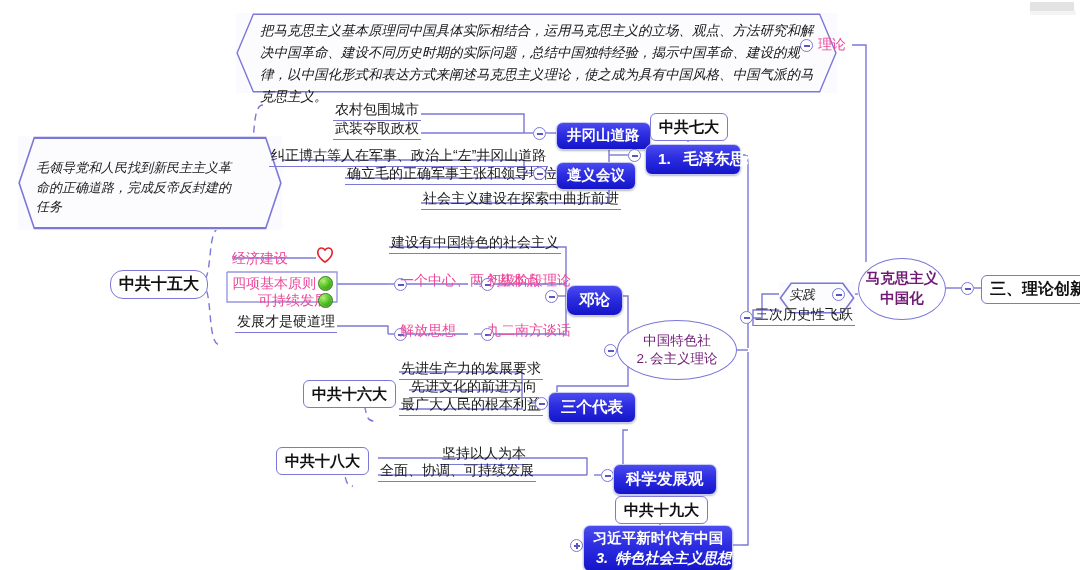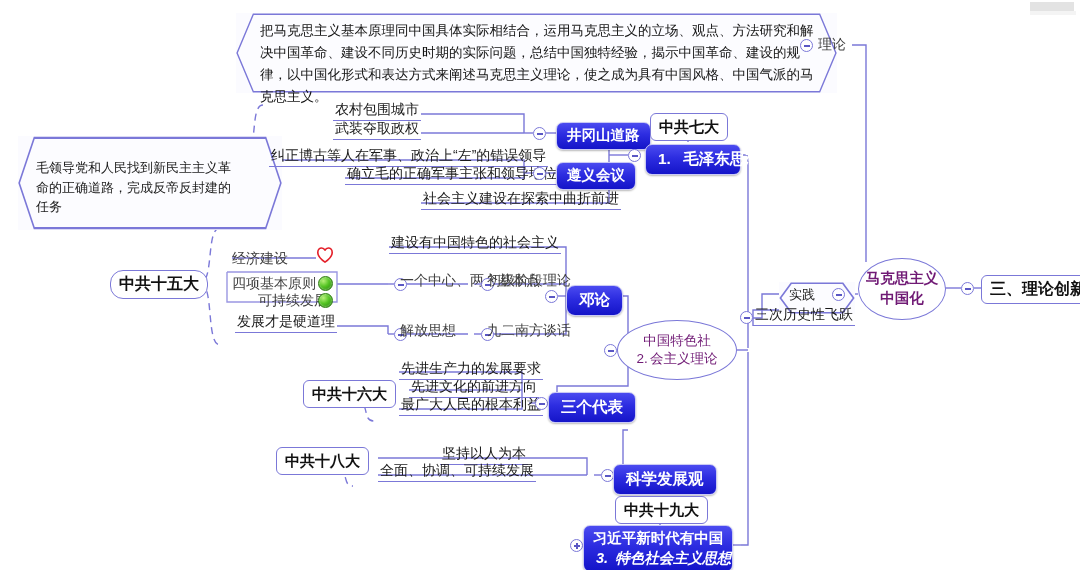--- a/index.html
+++ b/index.html
@@ -10,21 +10,21 @@
     overflow:hidden;
     position:relative;
   }
   #stage{position:absolute;left:0;top:0;width:1080px;height:570px;}
   svg#wires{position:absolute;left:0;top:0;width:1080px;height:570px;pointer-events:none;}
 
   .node{position:absolute;box-sizing:border-box;white-space:nowrap;}
 
   
   .plain{
-    color:#404040;font-size:14px;line-height:1.35;
+    color:#ec4899;font-size:14px;line-height:1.35;
   }
 
   
   .leaf{
     color:#1a1a1a;font-size:14px;line-height:1.35;
     padding:0 2px 1px 2px;
     border-bottom:1.2px solid #7b78d8;
   }
 
   
@@ -36,21 +36,21 @@
   }
 
   
   .hexbox{
     position:absolute;
     color:#1a1a1a;font-size:13.5px;line-height:1.45;
     padding:4px 16px;
     background:#fbfbff;
   }
   .hexbox .hexbg{position:absolute;left:0;top:0;width:100%;height:100%;z-index:0;}
-  .hexbox .hextxt{position:relative;z-index:1;}
+  .hexbox .hextxt{position:relative;z-index:1;font-style:italic;}
 
   
   .para{
     font-size:13.5px;line-height:1.62;color:#141414;
     padding:6px 18px 6px 20px;
     text-align:left;
   }
 
   
   .bluepill{
@@ -225,21 +225,21 @@
 
   <div class="hexbox" style="left:18px;top:136px;width:228px;height:50px;padding:22px 18px;">
     <svg class="hexbg" viewBox="0 0 228 50" preserveAspectRatio="none">
       <path d="M14 1 L214 1 L227 25 L214 49 L14 49 L1 25 Z" fill="#fcfcff" stroke="#7b78d8" stroke-width="1.3"></path>
     </svg>
     <span class="hextxt" style="display:block;width:196px;white-space:normal;font-size:13px;line-height:1.5;">毛领导党和人民找到新民主主义革命的正确道路，完成反帝反封建的任务</span>
   </div>
 
   <div class="node leaf" style="left:421px;top:100px;transform:translateX(-100%);">农村包围城市</div>
   <div class="node leaf" style="left:421px;top:119px;transform:translateX(-100%);">武装夺取政权</div>
-  <div class="node leaf" style="left:269px;top:146px;">纠正博古等人在军事、政治上“左”的错误领导</div>
+  <div class="node leaf" style="left:269px;top:146px;">纠正博古等人在军事、政治上“左”井冈山道路</div>
   <div class="node leaf" style="left:345px;top:164px;">确立毛的正确军事主张和领导地位</div>
   <div class="node leaf" style="left:421px;top:189px;">社会主义建设在探索中曲折前进</div>
 
   <div class="handle" style="left:533px;top:127px;"></div>
   <div class="node bluepill" style="left:556px;top:122px;">井冈山道路</div>
 
   <div class="handle" style="left:533px;top:167px;"></div>
   <div class="node bluepill" style="left:556px;top:162px;">遵义会议</div>
 
   <div class="handle" style="left:628px;top:149px;"></div>

